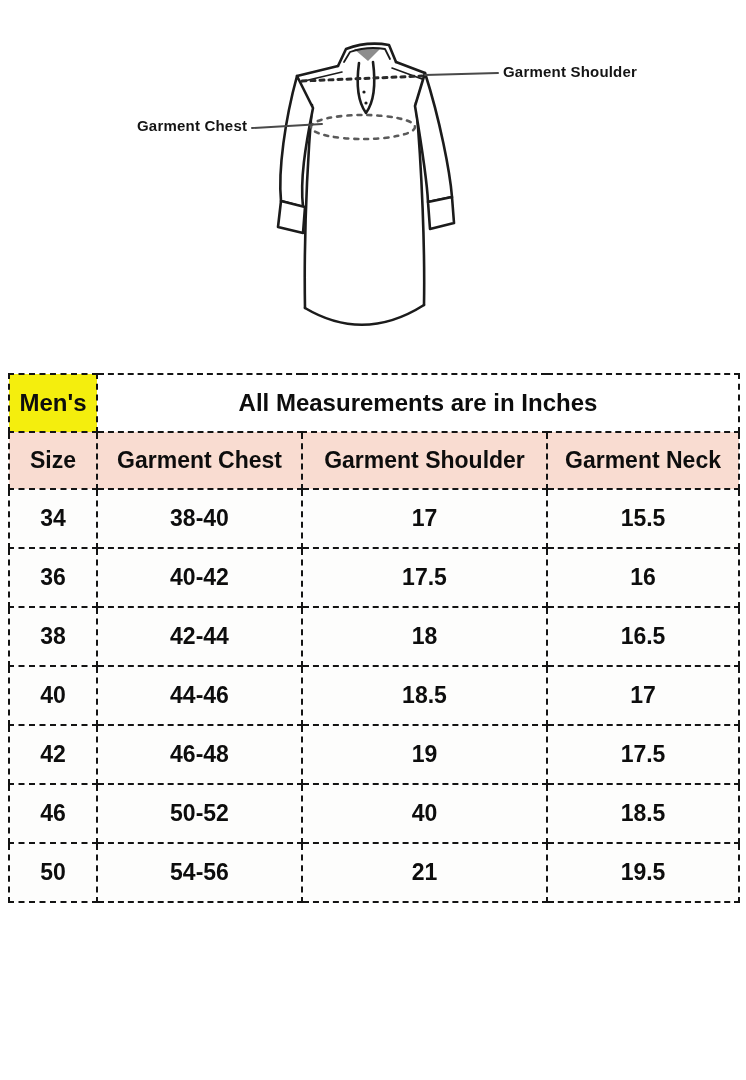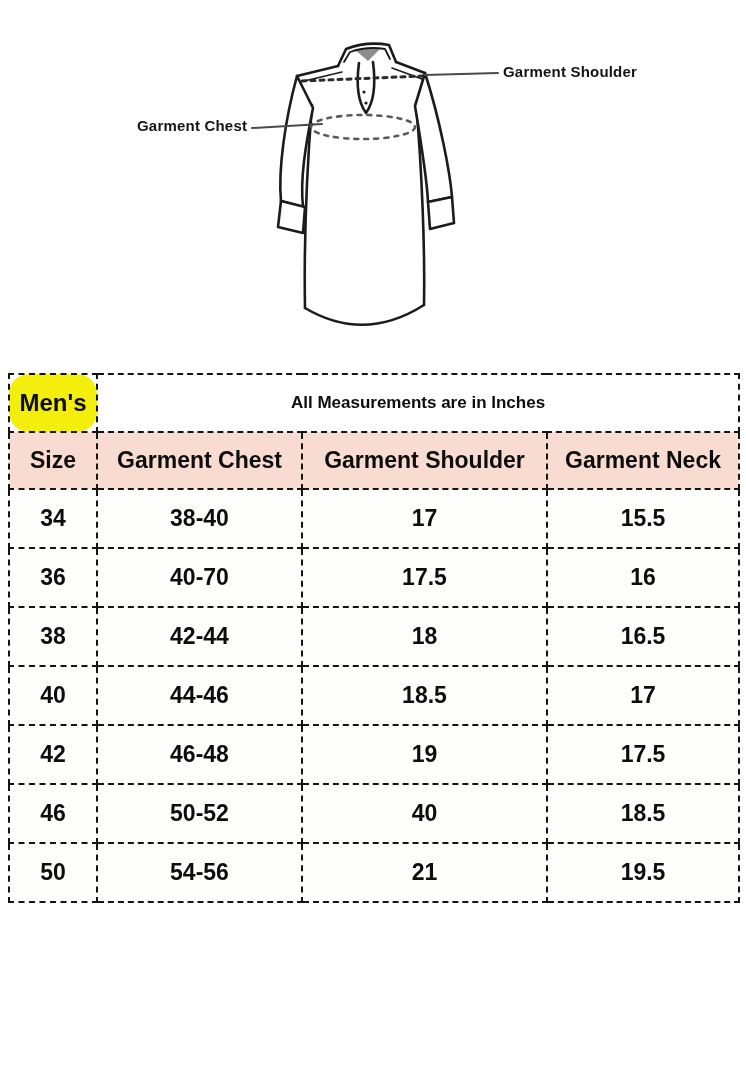--- a/index.html
+++ b/index.html
@@ -26,22 +26,22 @@
   table.size-chart{
     border-collapse:collapse;margin-left:8px;width:730px;table-layout:fixed;
   }
   .size-chart td,.size-chart th{
     border:2px dashed var(--border);
     text-align:center;vertical-align:middle;
     font-weight:bold;color:#0d0d0d;padding:0;
   }
   .title-row{height:58px;}
   .header-row{height:57px;margin-top:39px;}
-  .mens-cell{background:var(--highlight);font-size:24px;border-radius:20px;}
-  .title-cell{background:#ffffff;font-size:17px;}
+  .mens-cell{background:var(--highlight);font-size:24px;}
+  .title-cell{background:#ffffff;font-size:24px;}
   .col-head{background:var(--peach);font-size:23px;}
   tbody.data-rows td{background:#fdfdfc;font-size:23px;height:57px;}
 </style>
 </head>
 <body>
 
 <div class="diagram">
   <svg width="746" height="373" viewBox="0 0 746 373">
     <g stroke="#1b1b1b" stroke-width="2.6" fill="none" stroke-linejoin="round" stroke-linecap="round">
 
@@ -103,21 +103,21 @@
   </thead>
   <tbody class="data-rows">
       <tr>
         <td>34</td>
         <td>38-40</td>
         <td>17</td>
         <td>15.5</td>
       </tr>
       <tr>
         <td>36</td>
-        <td>40-70</td>
+        <td>40-42</td>
         <td>17.5</td>
         <td>16</td>
       </tr>
       <tr>
         <td>38</td>
         <td>42-44</td>
         <td>18</td>
         <td>16.5</td>
       </tr>
       <tr>

